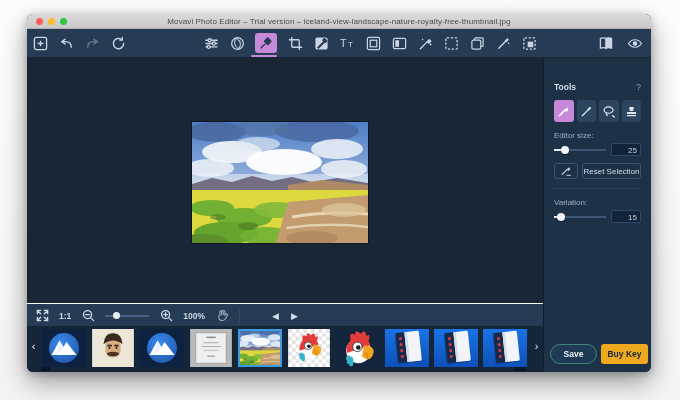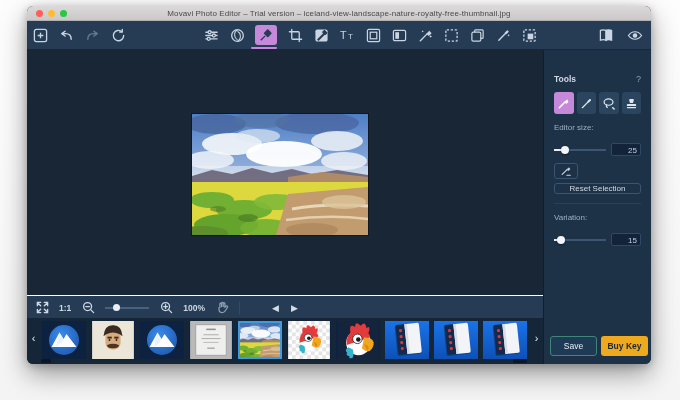--- a/index.html
+++ b/index.html
@@ -1,18 +1,18 @@
 <!DOCTYPE html>
 <html><head>
 <meta charset="utf-8">
 <style>
   * { margin:0; padding:0; box-sizing:border-box; }
   html,body { width:680px; height:400px; background:#fcfcfc; font-family:"Liberation Sans", sans-serif; overflow:hidden; }
   .stage { position:relative; width:680px; height:400px; background:linear-gradient(#fdfdfd,#f4f4f4); }
-  .window { position:absolute; left:27px; top:6px; width:624px; height:358px; border-radius:6px; overflow:hidden;
+  .window { position:absolute; left:27px; top:14px; width:624px; height:358px; border-radius:6px; overflow:hidden;
             box-shadow:0 10px 26px rgba(0,0,0,.38), 0 2px 8px rgba(0,0,0,.22); background:#182636; }
   
   .titlebar { position:relative; height:15px; background:linear-gradient(#dbd9d9,#cac8c8); border-bottom:1px solid #b2b0b0; display:flex; align-items:center; justify-content:center; }
   .lights { position:absolute; left:9px; top:4px; display:flex; gap:5px; }
   .light { width:7px; height:7px; border-radius:50%; }
   .light.r { background:#ff5f57; } .light.y { background:#febc2e; } .light.g { background:#28c840; }
   .title-text { font-size:8px; color:#4a4a4a; letter-spacing:.1px; }
   
   .toolbar { position:relative; height:28px; background:#263c55; color:#c9d5e3; }
   .tb-group { position:absolute; top:0; height:28px; display:flex; align-items:center; }
@@ -54,33 +54,33 @@
   
   .panel { width:108px; background:#1d3147; border-left:1px solid #101f30; position:relative; padding:0 10px; color:#c4d0dd; }
   .panel-head { display:flex; justify-content:space-between; align-items:center; margin-top:24px; }
   .panel-title { font-size:8.5px; font-weight:bold; color:#cfdae6; }
   .panel-help { font-size:9px; color:#8fa2b8; }
   .tool-row { display:flex; align-items:center; margin-top:8px; }
   .tool-btn { width:22px; height:22px; background:#2c455e; border-radius:3px; display:flex; align-items:center; justify-content:center; color:#dde6ee; margin-right:3px; }
   .tool-btn.selected { background:#c688d8; color:#fff; }
   .tool-btn.stamp { margin-left:auto; margin-right:0; }
   .small-label { font-size:8px; color:#9fb0c2; margin-top:9px; }
-  .slider-row { display:flex; align-items:center; margin-top:11px; gap:5px; }
+  .slider-row { display:flex; align-items:center; margin-top:3px; gap:5px; }
   .pslider { position:relative; flex:1; height:9px; }
   .ps-track { position:absolute; left:0; right:0; top:4px; height:1.5px; background:#3d5674; }
   .ps-fill { position:absolute; left:0; top:4px; height:1.5px; background:#e9eef5; }
   .ps-thumb { position:absolute; top:0.5px; width:8px; height:8px; border-radius:50%; background:#f2f5f9; box-shadow:0 1px 2px rgba(0,0,0,.4); }
   .val-box { width:30px; height:13px; background:#13243a; border:1px solid #2d4a68; border-radius:2px; font-size:8px; color:#c2d0de; text-align:right; padding:2px 3px 0 0; }
-  .btn-row { display:flex; gap:4px; margin-top:7px;flex-direction:column; }
+  .btn-row { display:flex; gap:4px; margin-top:7px; }
   .sq-btn { width:24px; height:16px; border:1px solid #3a5572; border-radius:3px; background:transparent; display:flex; align-items:center; justify-content:center; color:#cdd8e3; }
   .reset-btn { flex:1; height:16px; border:1px solid #3a5572; border-radius:3px; font-size:8px; color:#d3dde8; display:flex; align-items:center; justify-content:center; }
   .sep { height:1px; background:#2a4058; margin-top:9px; }
   .start-btn { margin-top:12px; height:18px; background:#6a5a90; border-radius:3px; font-size:8.5px; font-weight:bold; color:#a395c0; display:flex; align-items:center; justify-content:center; }
   .panel-buttons { position:absolute; left:6px; right:3px; bottom:8px; display:flex; gap:4px; }
-  .save-btn { width:47px; height:20px; background:#1e3a55; border:1px solid #3f8578; border-radius:3px; font-size:8.5px; font-weight:normal; color:#e9eff5; display:flex; align-items:center; justify-content:center; }
+  .save-btn { width:47px; height:20px; background:#1e3a55; border:1px solid #3f8578; border-radius:10px; font-size:8.5px; font-weight:bold; color:#e9eff5; display:flex; align-items:center; justify-content:center; }
   .buy-btn { flex:1; height:20px; background:#efa91e; border-radius:3px; font-size:8.5px; font-weight:bold; color:#14273f; display:flex; align-items:center; justify-content:center; }
 </style>
 </head>
 <body>
 
 <svg width="0" height="0" style="position:absolute">
   <defs>
     <linearGradient id="sky" x1="0" y1="0" x2="0" y2="1">
       <stop offset="0" stop-color="#4d7ec6"></stop>
         <stop offset="0.45" stop-color="#8fadda"></stop>

